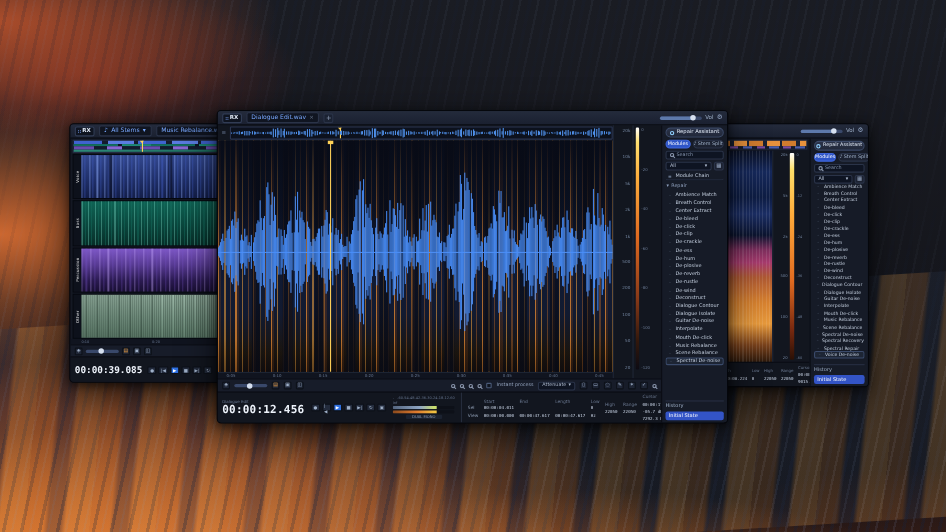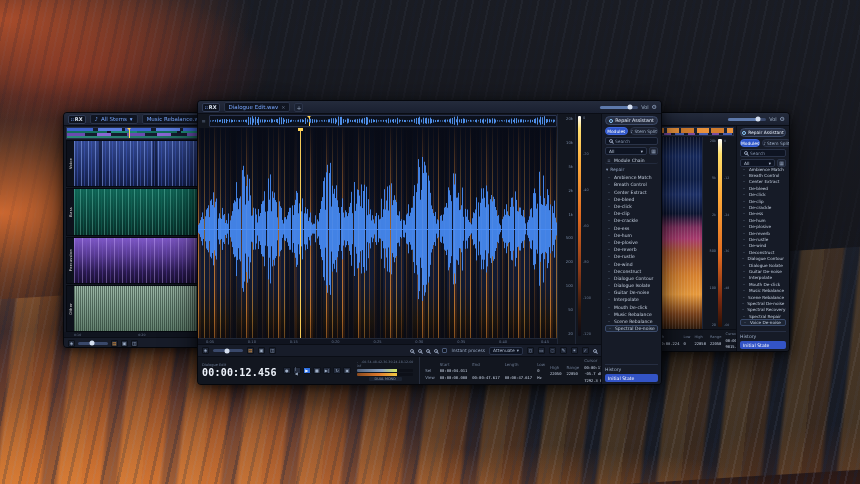--- a/index.html
+++ b/index.html
@@ -255,20 +255,39 @@
             <span class="knob"></span>
           </div>
         <span class="tico orange">▤</span>
         <span class="tico">▣</span>
         <span class="tico">◫</span>
         <div class="spacer"></div>
         <span class="magico"></span>
         <span class="magico"></span>
         <span class="magico"></span>
         <span class="magico"></span>
+      </div>
+      <div class="l-transport">
+        <span class="l-time">00:00:39.085</span>
+        <div class="tbtns">
+          <span class="tb">●</span>
+          <span class="tb">|◀</span>
+          <span class="tb play">▶</span>
+          <span class="tb">■</span>
+          <span class="tb">▶|</span>
+          <span class="tb">↻</span>
+        </div>
+        <div class="l-meters">
+          <div class="mbar m1">
+              <i style="width:64%;"></i>
+            </div>
+          <div class="mbar m2">
+              <i style="width:67%;"></i>
+            </div>
+        </div>
       </div>
     </div>
   </div>
 
   <div class="win w-right">
     <div class="tbar">
       <div class="spacer"></div>
       <div class="vol">
         <span class="vtrack">
             <span class="knob"></span>

